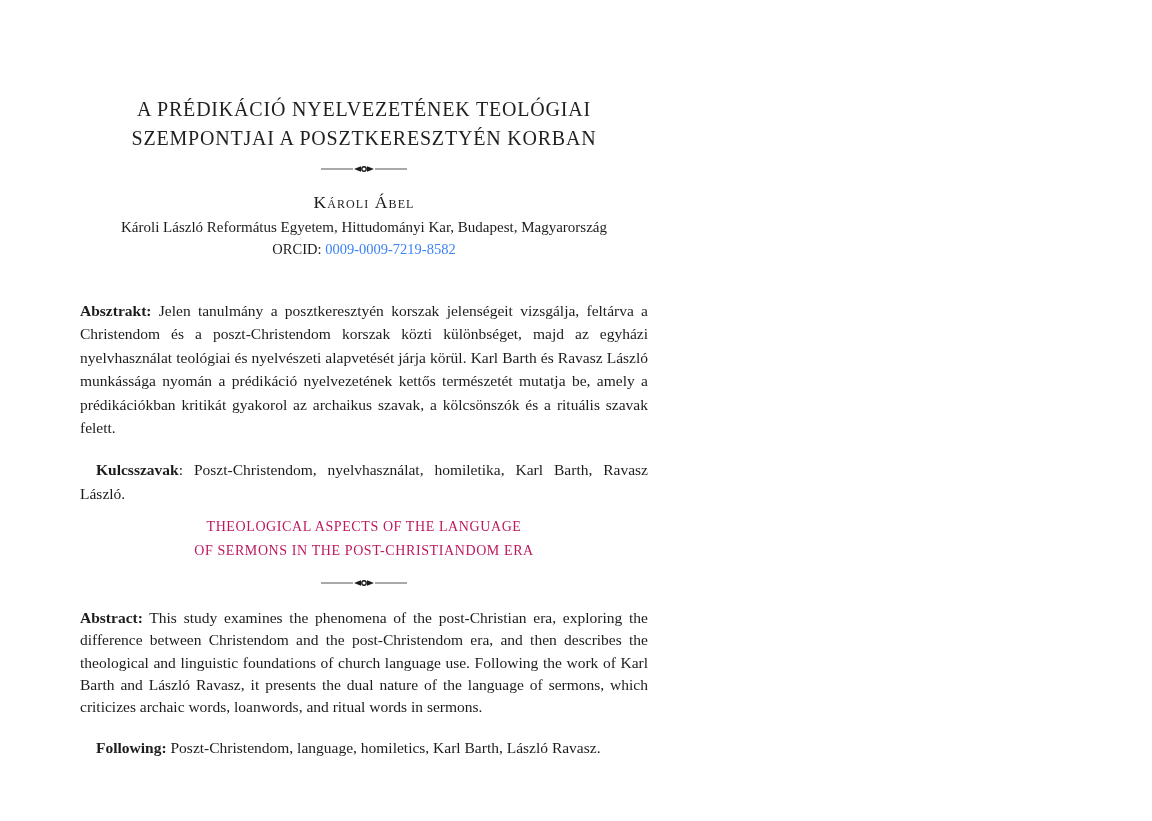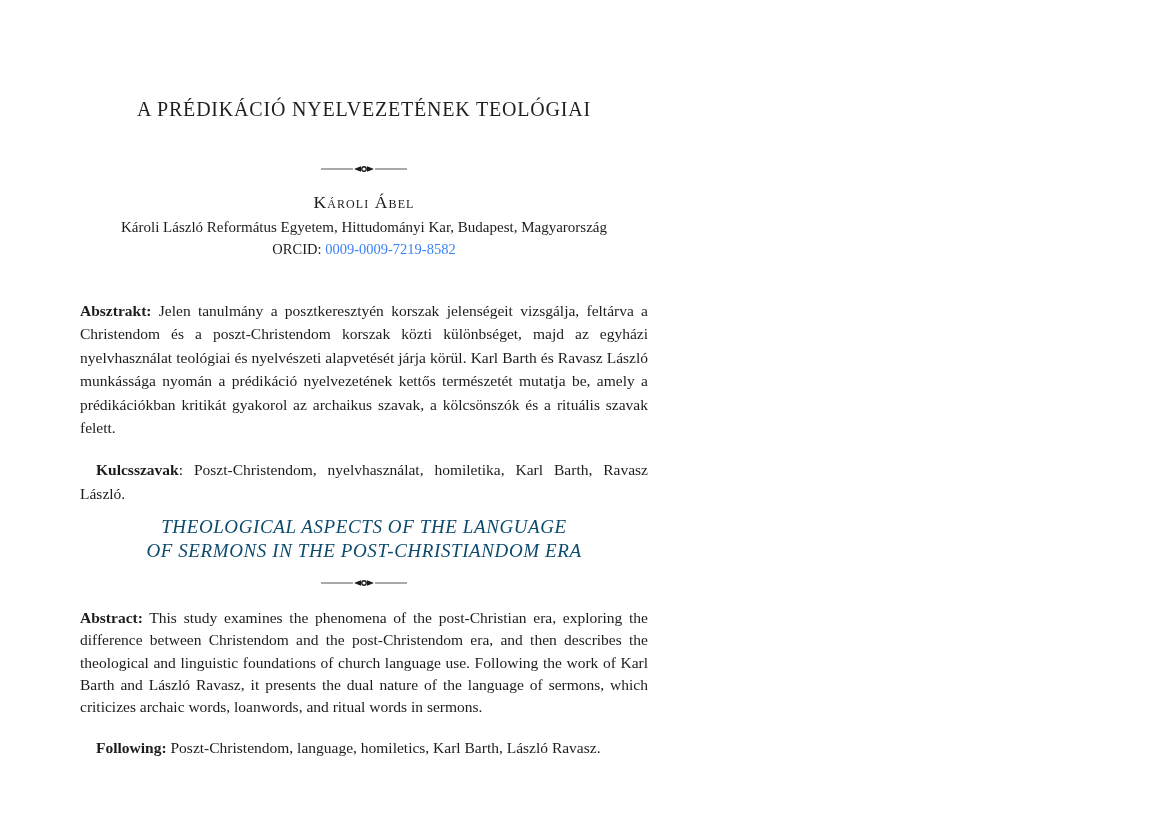--- a/index.html
+++ b/index.html
@@ -25,25 +25,24 @@
 
   .hu-title {
     top: 95px;
     font-size: 20px;
     line-height: 29px;
     letter-spacing: 0.8px;
     color: #1f1f1f;
   }
   .en-title {
     top: 515px;
-    font-size: 19px;
+    font-size: 14px;
     line-height: 23.5px;
     letter-spacing: 0.6px;
-    color: #0c4a6e;
-    font-style: italic;
+    color: #be185d;
   }
   .orn-wrap1 { top: 160px; }
   .orn-wrap2 { top: 574px; }
   .orn-line { stroke: #8d8d8d; }
   .orn-dark { fill: #1c1c1c; }
   .orn-ring { fill: none; stroke: #1c1c1c; }
 
   .author {
     top: 192px;
     font-variant: small-caps;
@@ -73,20 +72,21 @@
   .bodyblock p.kw { text-indent: 16px; margin-top: 19px; }
   .bodyblock b { font-weight: bold; }
 </style>
 </head>
 <body>
 
 <div class="stage">
 
   <div class="col center hu-title">
     <div>A PRÉDIKÁCIÓ NYELVEZETÉNEK TEOLÓGIAI</div>
+    <div>SZEMPONTJAI A POSZTKERESZTYÉN KORBAN</div>
   </div>
 
   <div class="col center orn-wrap1">
     <svg width="88" height="10" viewBox="0 0 88 10">
       <line class="orn-line" x1="1" y1="5" x2="33" y2="5" stroke-width="1.5"></line>
       <polygon class="orn-dark" points="34,5 41,2.3 41,7.7"></polygon>
       <circle class="orn-ring" cx="44" cy="5" r="2.2" stroke-width="1.4"></circle>
       <polygon class="orn-dark" points="54,5 47,2.3 47,7.7"></polygon>
       <line class="orn-line" x1="55" y1="5" x2="87" y2="5" stroke-width="1.5"></line>
     </svg>

